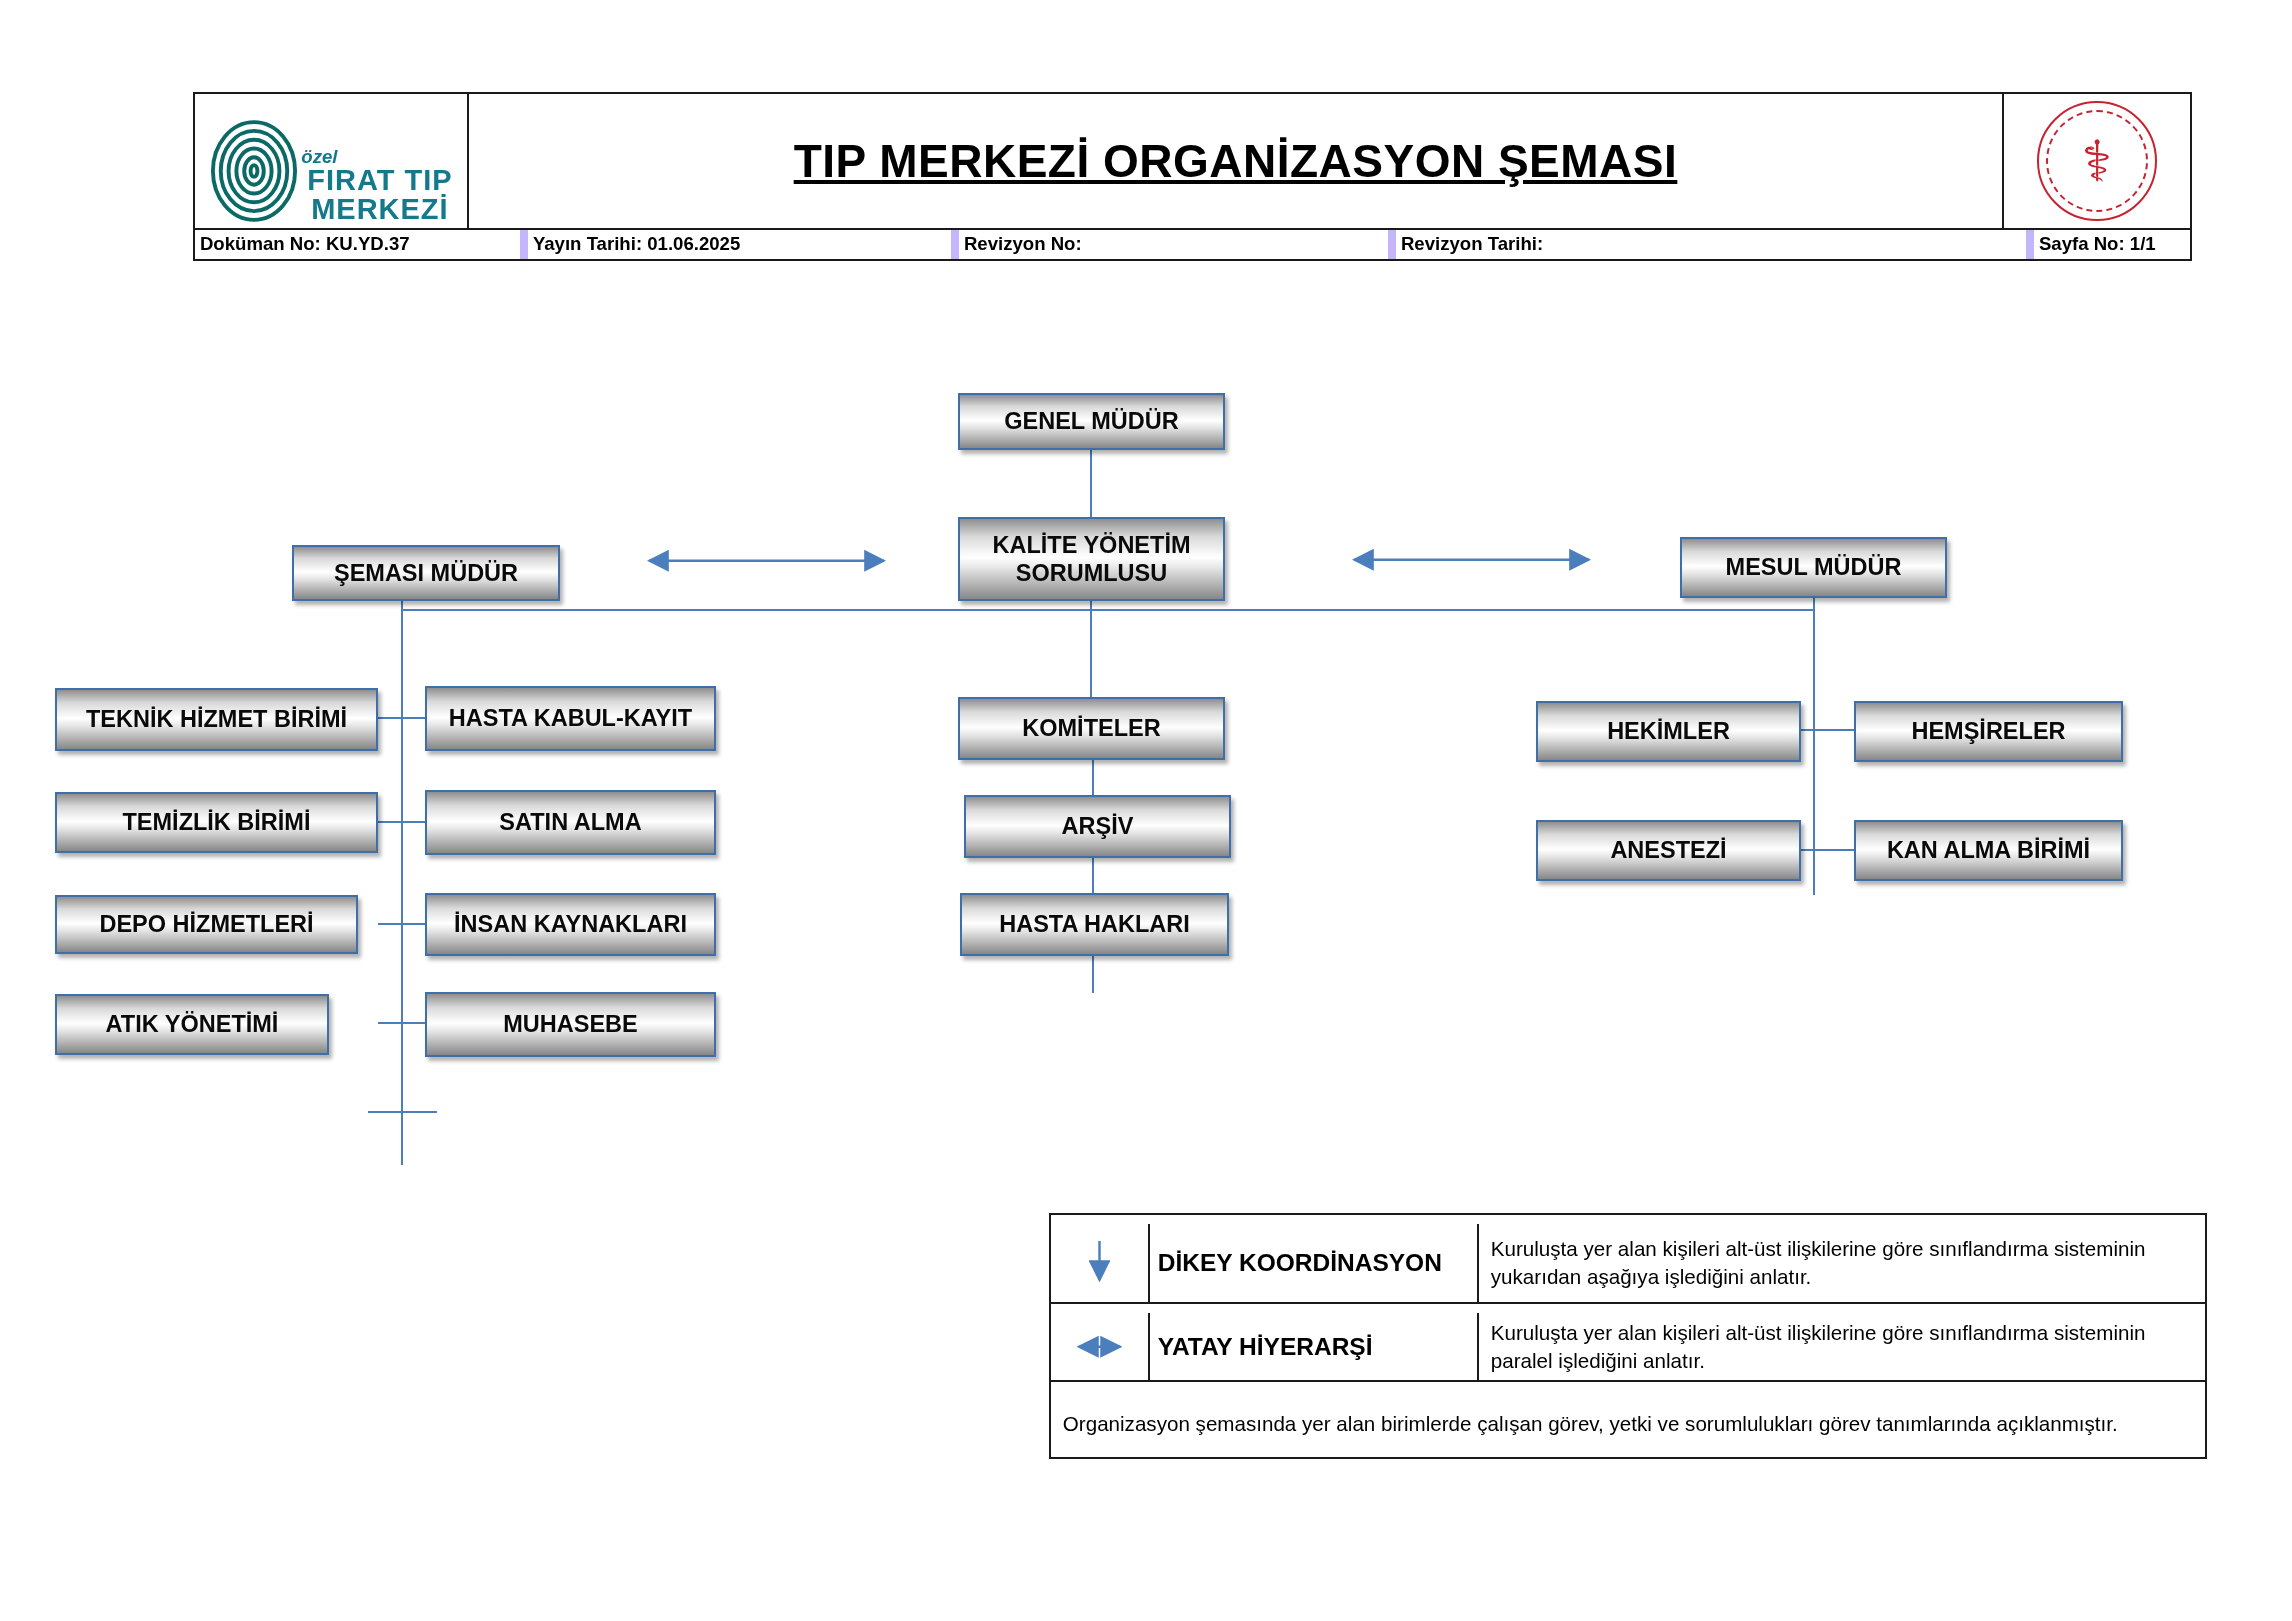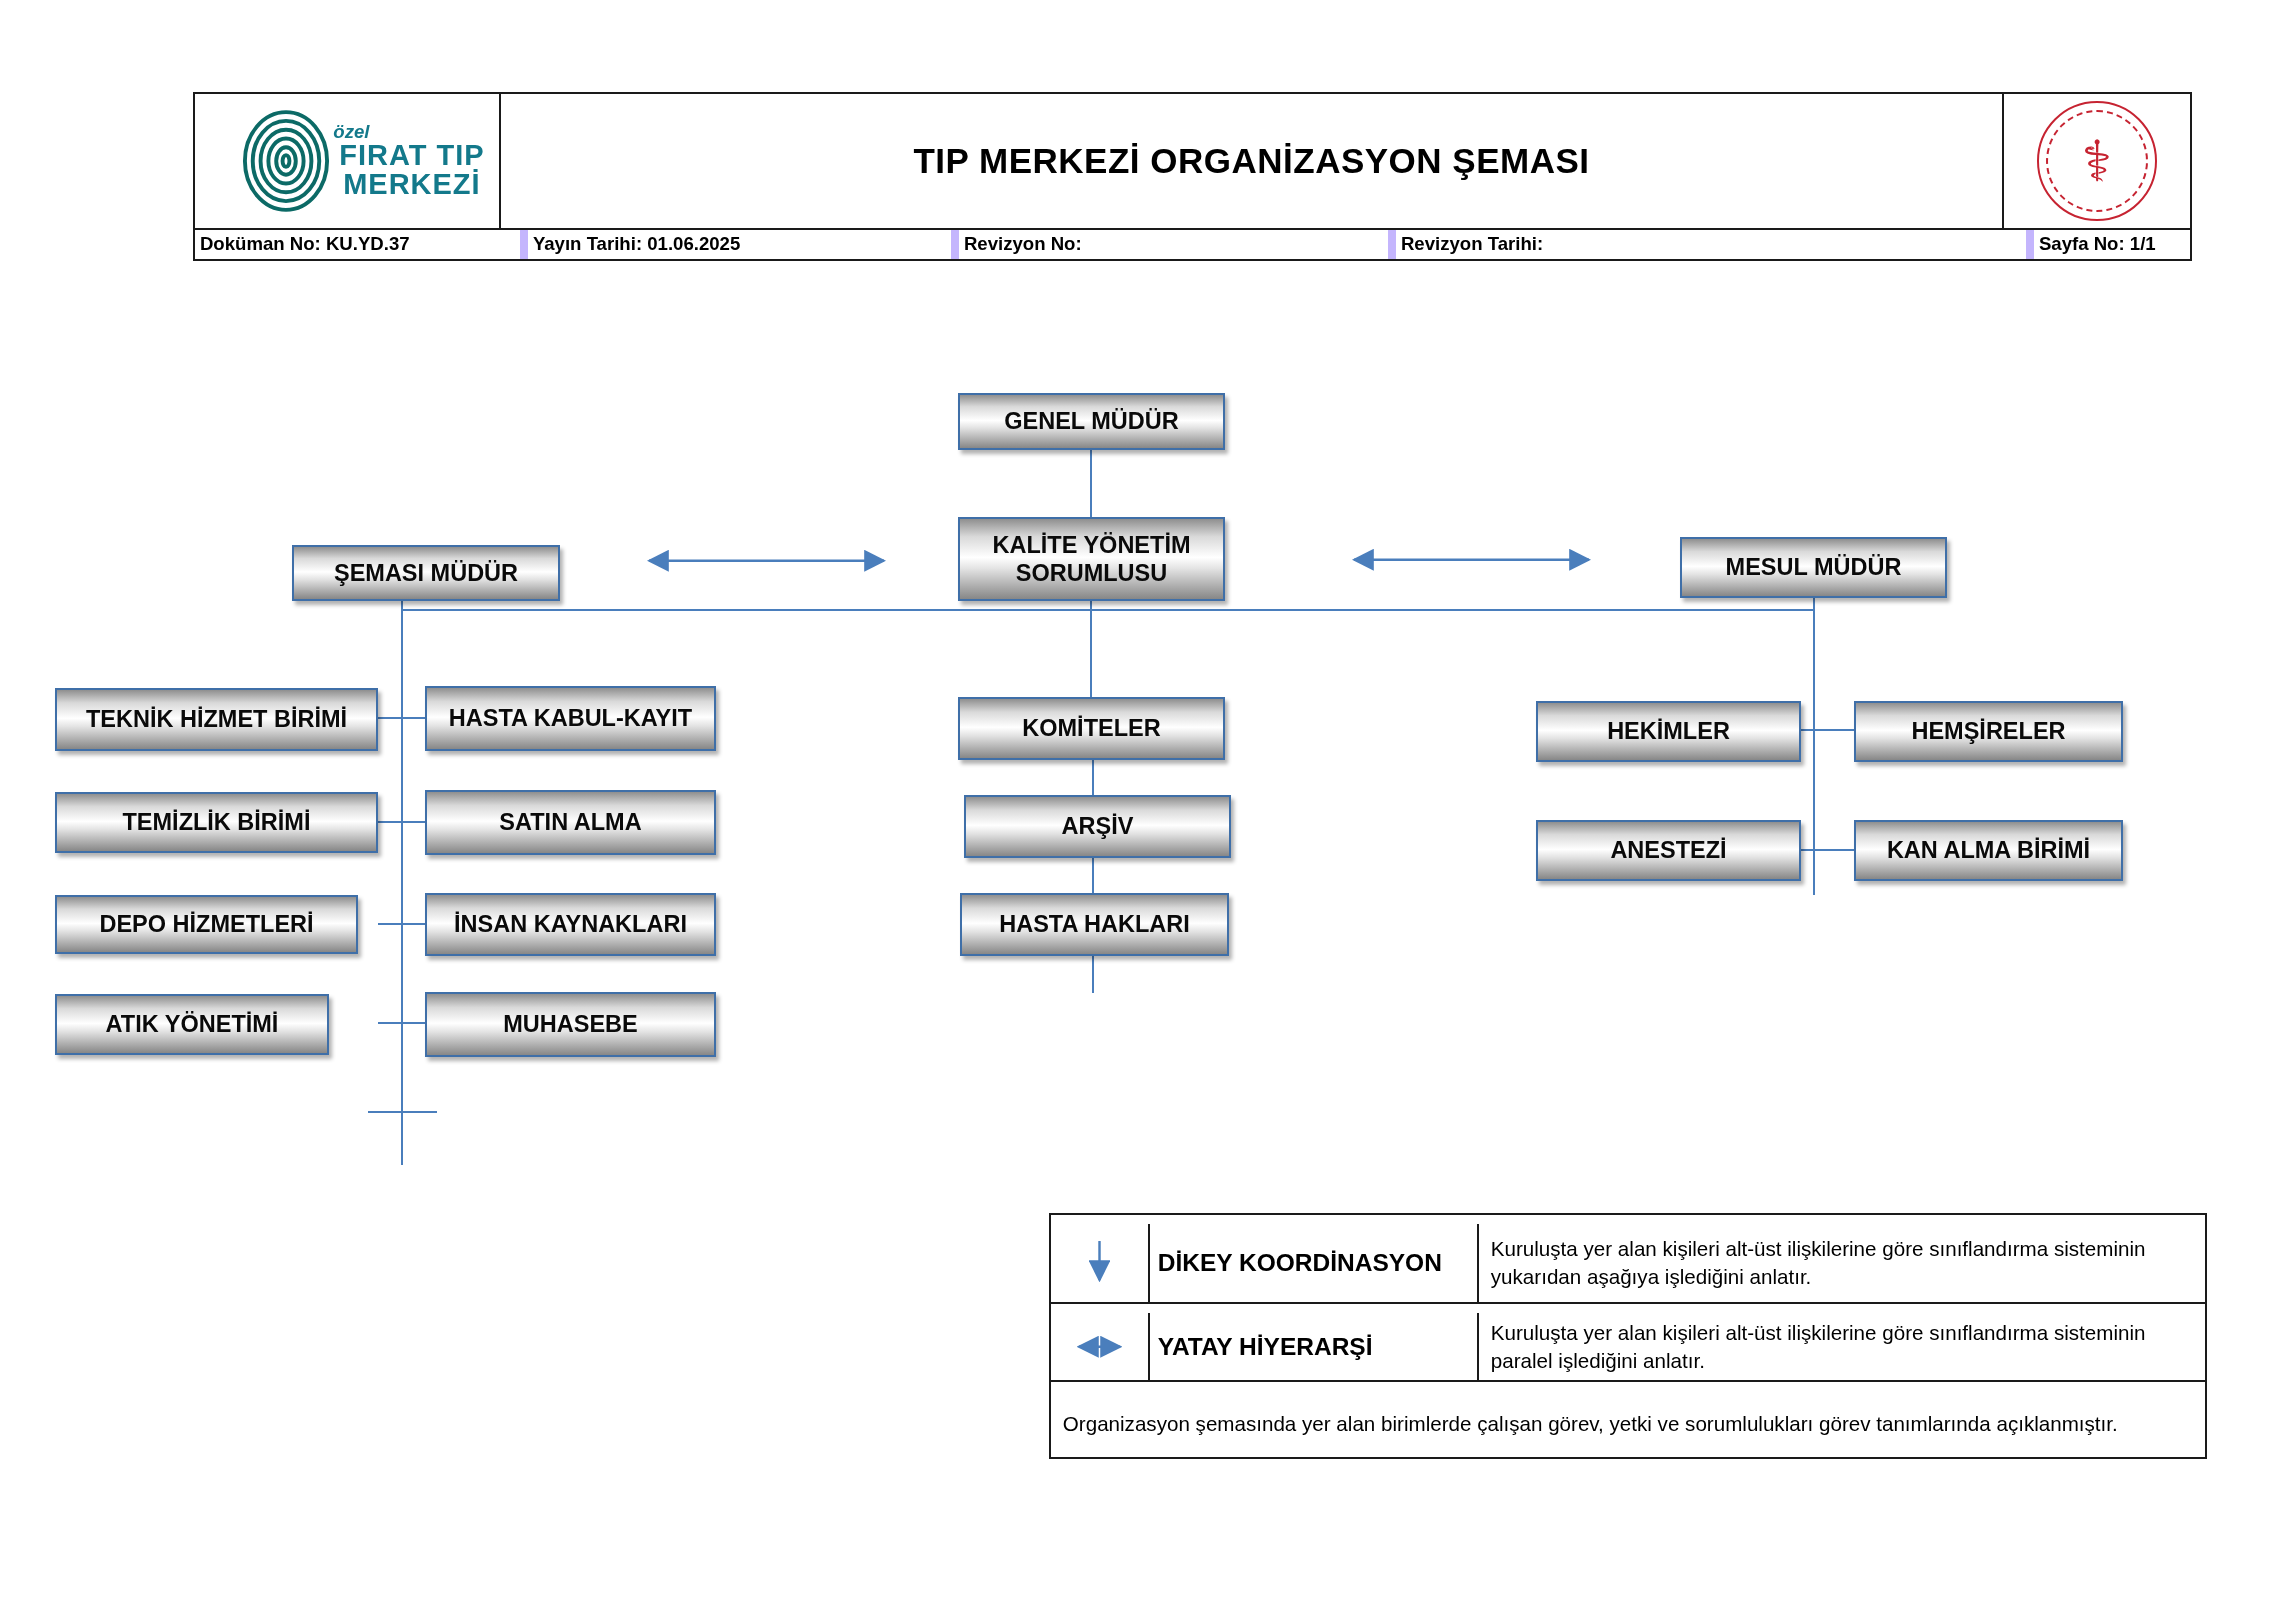--- a/index.html
+++ b/index.html
@@ -10,26 +10,26 @@
     font-family: "Liberation Sans", sans-serif;
     color: #000;
     overflow: hidden;
   }
 
   
   .header-table {
     position: absolute; left: 193px; top: 92px; width: 1999px; height: 138px;
     border: 2px solid #1a1a1a; display: flex;
   }
-  .logo-cell { width: 274px; border-right: 2px solid #1a1a1a; display: flex; align-items: center; justify-content: center; gap: 7.8px; padding: 3.9px; margin-left: 32px; }
+  .logo-cell { width: 274px; border-right: 2px solid #1a1a1a; display: flex; align-items: flex-end; justify-content: center; gap: 7.8px; padding: 3.9px; }
   .logo-text { text-align: center; color: #13798b; line-height: 1.0; }
   .logo-ozel { font-size: 18.6px; font-style: italic; font-weight: bold; text-align: left; margin-left: -5.9px; }
   .logo-line { font-size: 29px; font-weight: bold; letter-spacing: 1px; }
   .title-cell { flex: 1; display: flex; align-items: center; justify-content: center; }
-  .page-title { font-size: 35px; font-weight: bold; letter-spacing: 0.5px; }
+  .page-title { font-size: 46px; font-weight: bold; letter-spacing: 0.5px; text-decoration: underline; }
   .ministry-cell { width: 188px; border-left: 2px solid #1a1a1a; display: flex; align-items: center; justify-content: center; }
   .emblem {
     width: 120px; height: 120px; border-radius: 50%;
     border: 2.9px solid #c62331; display: flex; align-items: center; justify-content: center;
   }
   .emblem-inner {
     width: 102px; height: 102px; border-radius: 50%;
     border: 2px dashed #c62331; display: flex; align-items: center; justify-content: center;
     color: #c62331; font-size: 57px; line-height: 1;
   }

